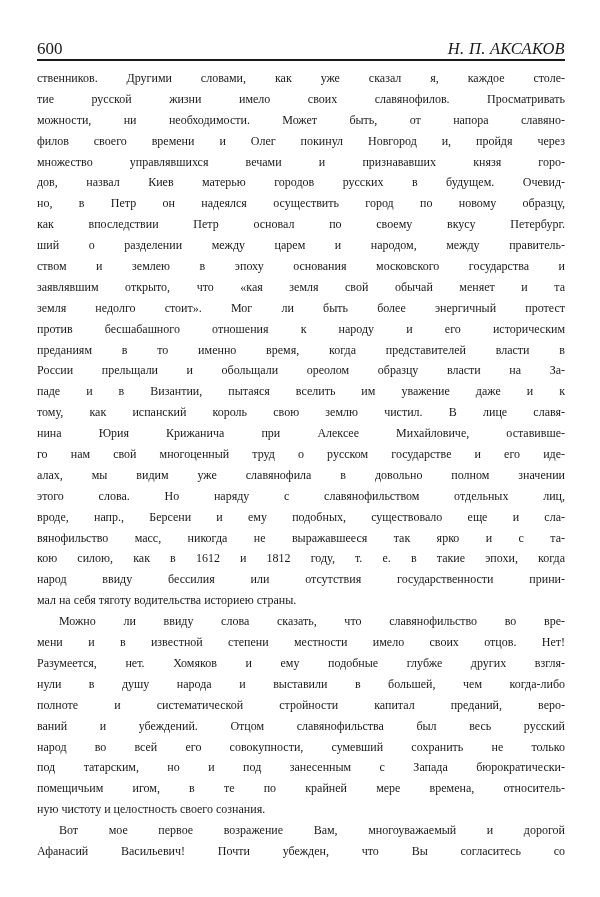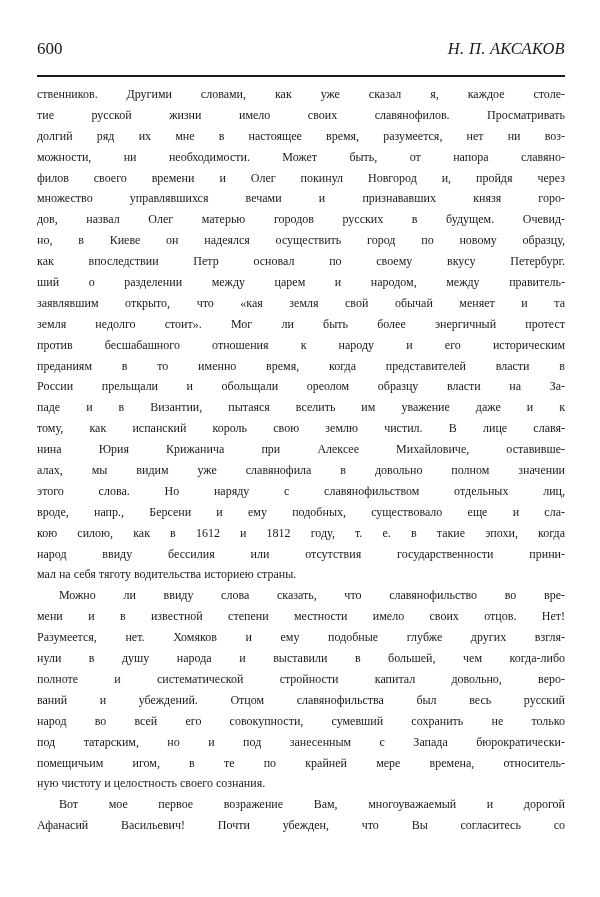--- a/index.html
+++ b/index.html
@@ -4,21 +4,21 @@
   <style>
     html, body { margin: 0; padding: 0; background: #ffffff; }
     body { width: 600px; height: 897px; overflow: hidden; position: relative; }
     .page {
       position: absolute; left: 37px; top: 36px; width: 528px;
       font-family: "Liberation Serif", "DejaVu Serif", serif;
       color: #1a1a1a;
     }
     .running-head {
       display: flex; justify-content: space-between; align-items: flex-end;
-      height: 22px; border-bottom: 2px solid #1a1a1a; padding-bottom: 17px;
+      height: 22px; border-bottom: 2px solid #1a1a1a; padding-bottom: 1px;
     }
     .page-number { font-size: 17px; line-height: 18px; }
     .running-title { font-size: 16.5px; line-height: 18px; font-style: italic; letter-spacing: 0.3px; }
     .body { margin-top: 7px; }
     .line {
       font-size: 12px; line-height: 20.9px; height: 20.9px;
       white-space: nowrap; text-align: justify; text-align-last: justify;
       overflow: visible;
     }
     .line.last { text-align-last: left; }
@@ -28,47 +28,49 @@
 <body>
 
 <div class="page">
   <div class="running-head">
     <span class="page-number">600</span>
     <span class="running-title">Н. П. АКСАКОВ</span>
   </div>
   <div class="body" id="body-text">
       <div class="line">ственников. Другими словами, как уже сказал я, каждое столе-</div>
       <div class="line">тие русской жизни имело своих славянофилов. Просматривать</div>
-      <div class="line">долгий ряд их мне в настоящее время, разумеется, нет ни воз-</div>
       <div class="line">можности, ни необходимости. Может быть, от напора славяно-</div>
       <div class="line">филов своего времени и Олег покинул Новгород и, пройдя через</div>
       <div class="line">множество управлявшихся вечами и признававших князя горо-</div>
-      <div class="line">дов, назвал Олег матерью городов русских в будущем. Очевид-</div>
-      <div class="line">но, в Киеве он надеялся осуществить город по новому образцу,</div>
+      <div class="line">дов, назвал Киев матерью городов русских в будущем. Очевид-</div>
+      <div class="line">но, в Петр он надеялся осуществить город по новому образцу,</div>
       <div class="line">как впоследствии Петр основал по своему вкусу Петербург.</div>
       <div class="line">ший о разделении между царем и народом, между правитель-</div>
+      <div class="line">ством и землею в эпоху основания московского государства и</div>
       <div class="line">заявлявшим открыто, что «кая земля свой обычай меняет и та</div>
       <div class="line">земля недолго стоит». Мог ли быть более энергичный протест</div>
       <div class="line">против бесшабашного отношения к народу и его историческим</div>
       <div class="line">преданиям в то именно время, когда представителей власти в</div>
       <div class="line">России прельщали и обольщали ореолом образцу власти на За-</div>
       <div class="line">паде и в Византии, пытаяся вселить им уважение даже и к</div>
       <div class="line">тому, как испанский король свою землю чистил. В лице славя-</div>
       <div class="line">нина Юрия Крижанича при Алексее Михайловиче, оставивше-</div>
+      <div class="line">го нам свой многоценный труд о русском государстве и его иде-</div>
       <div class="line">алах, мы видим уже славянофила в довольно полном значении</div>
       <div class="line">этого слова. Но наряду с славянофильством отдельных лиц,</div>
       <div class="line">вроде, напр., Берсени и ему подобных, существовало еще и сла-</div>
+      <div class="line">вянофильство масс, никогда не выражавшееся так ярко и с та-</div>
       <div class="line">кою силою, как в 1612 и 1812 году, т. е. в такие эпохи, когда</div>
       <div class="line">народ ввиду бессилия или отсутствия государственности прини-</div>
       <div class="line last">мал на себя тяготу водительства историею страны.</div>
       <div class="line indent">Можно ли ввиду слова сказать, что славянофильство во вре-</div>
       <div class="line">мени и в известной степени местности имело своих отцов. Нет!</div>
       <div class="line">Разумеется, нет. Хомяков и ему подобные глубже других взгля-</div>
       <div class="line">нули в душу народа и выставили в большей, чем когда-либо</div>
-      <div class="line">полноте и систематической стройности капитал довольно, веро-</div>
+      <div class="line">полноте и систематической стройности капитал преданий, веро-</div>
       <div class="line">ваний и убеждений. Отцом славянофильства был весь русский</div>
       <div class="line">народ во всей его совокупности, сумевший сохранить не только</div>
       <div class="line">под татарским, но и под занесенным с Запада бюрократически-</div>
       <div class="line">помещичьим игом, в те по крайней мере времена, относитель-</div>
       <div class="line last">ную чистоту и целостность своего сознания.</div>
       <div class="line indent">Вот мое первое возражение Вам, многоуважаемый и дорогой</div>
       <div class="line">Афанасий Васильевич! Почти убежден, что Вы согласитесь со</div>
     </div>
 </div>
 

